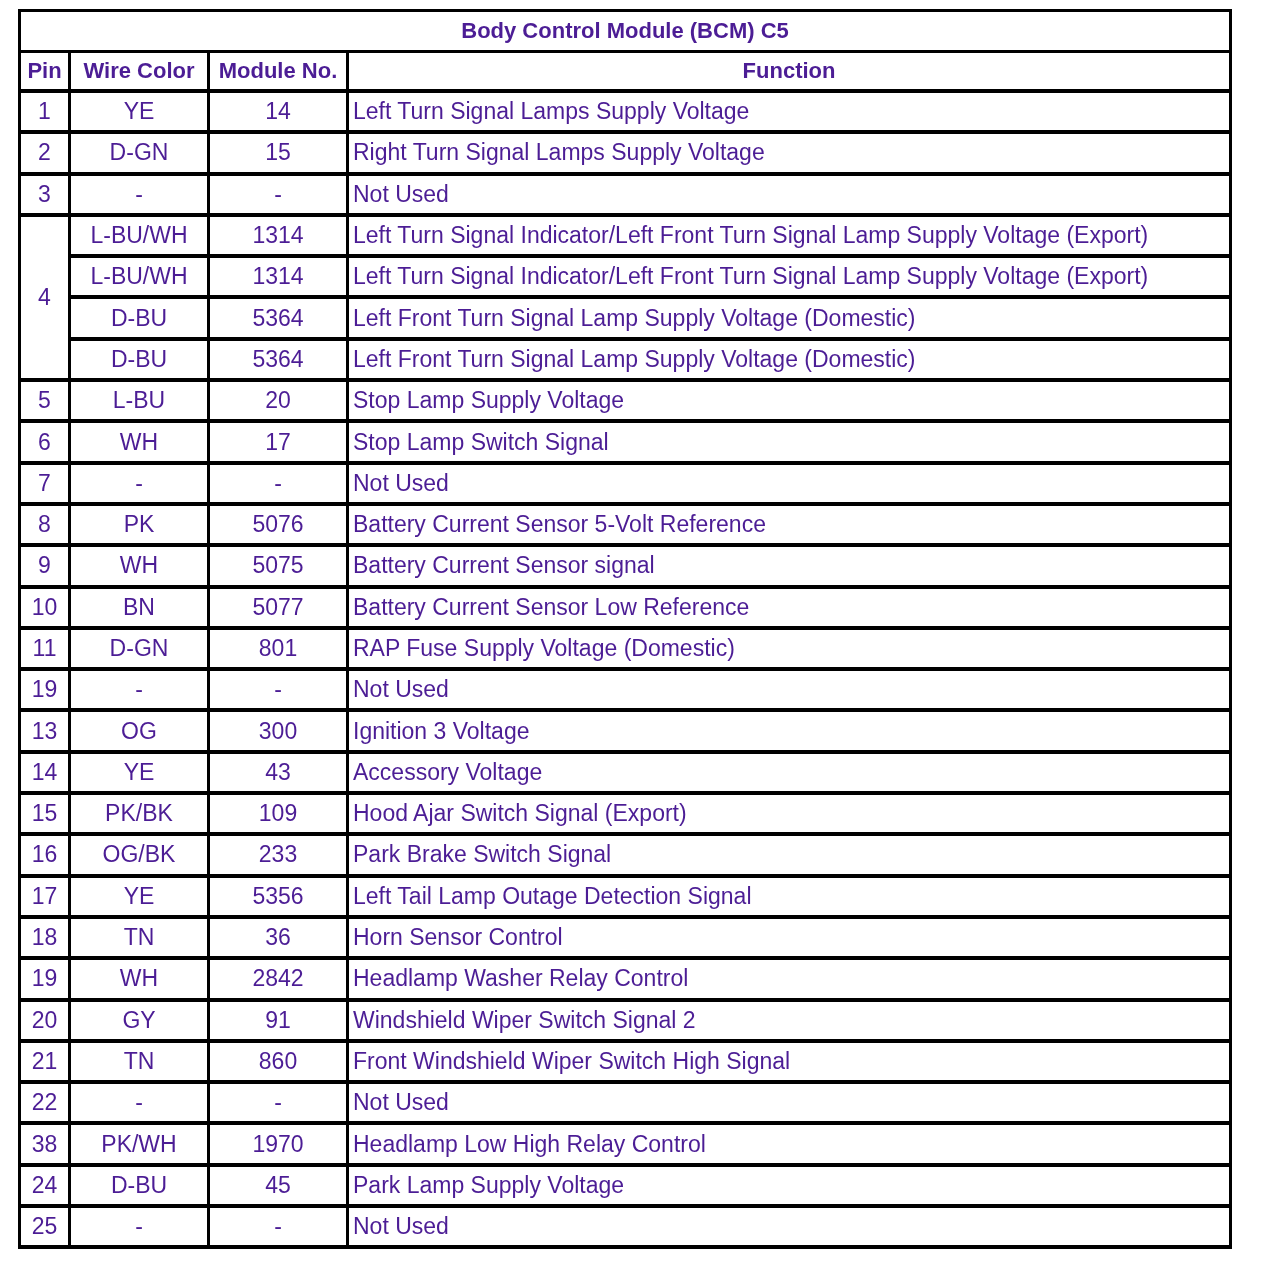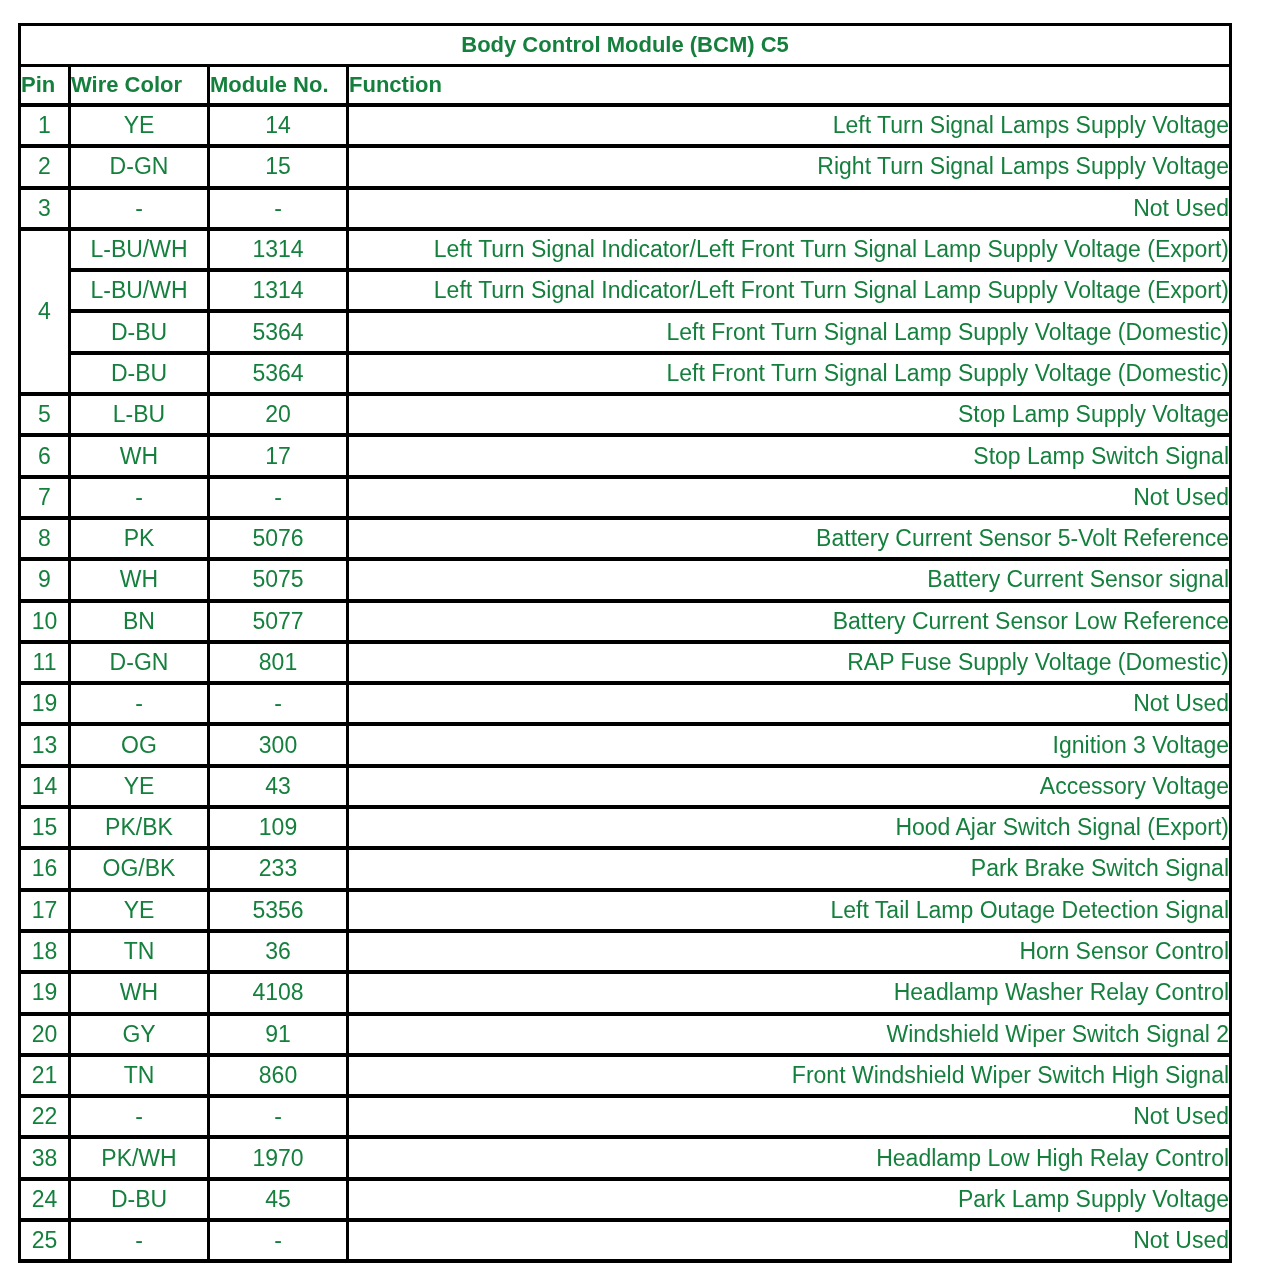--- a/index.html
+++ b/index.html
@@ -1,24 +1,24 @@
 <!DOCTYPE html>
 <html><head>
   <meta charset="utf-8">
   <style>
     html, body { margin: 0; padding: 0; background: #ffffff; }
     body { width: 1264px; height: 1268px; position: relative; overflow: hidden; }
     .tbl {
       position: absolute;
-      left: 18px; top: 23px;
+      left: 18px; top: 9px;
       width: 1211px;
       border-collapse: collapse;
       table-layout: fixed;
       font-family: "Liberation Sans", sans-serif;
-      color: #15803d;
+      color: #4c1d95;
       border: 3px solid #000;
     }
     .tbl td, .tbl th {
       padding: 0;
       border-left: 3px solid #000;
       border-right: 3px solid #000;
       border-top: 4px solid #000;
       border-bottom: 4px solid #000;
       font-size: 23px;
       line-height: 1;
@@ -30,27 +30,27 @@
       font-weight: bold;
       font-size: 22px;
       text-align: center;
       border-bottom: 3px solid #000;
       border-top: 0;
     }
     .tbl tr.hdr th {
       height: 36px;
       font-weight: bold;
       font-size: 22px;
-      text-align: left;
+      text-align: center;
       border-top: 0;
     }
     .tbl tr.hdr th.fn-h { }
     .tbl tr.data td { height: 37.3px; }
     .c { text-align: center; }
-    .l { text-align: right; padding-left: 4px !important; }
+    .l { text-align: left; padding-left: 4px !important; }
     col.c-pin { width: 50px; }
     col.c-wire { width: 139px; }
     col.c-circ { width: 139px; }
     col.c-fn { width: 883px; }
   </style>
 </head>
 <body>
 
 <table class="tbl">
   <colgroup>
@@ -190,21 +190,21 @@
     </tr>
     <tr class="data">
       <td class="c">18</td>
       <td class="c">TN</td>
       <td class="c">36</td>
       <td class="l">Horn Sensor Control</td>
     </tr>
     <tr class="data">
       <td class="c">19</td>
       <td class="c">WH</td>
-      <td class="c">4108</td>
+      <td class="c">2842</td>
       <td class="l">Headlamp Washer Relay Control</td>
     </tr>
     <tr class="data">
       <td class="c">20</td>
       <td class="c">GY</td>
       <td class="c">91</td>
       <td class="l">Windshield Wiper Switch Signal 2</td>
     </tr>
     <tr class="data">
       <td class="c">21</td>

